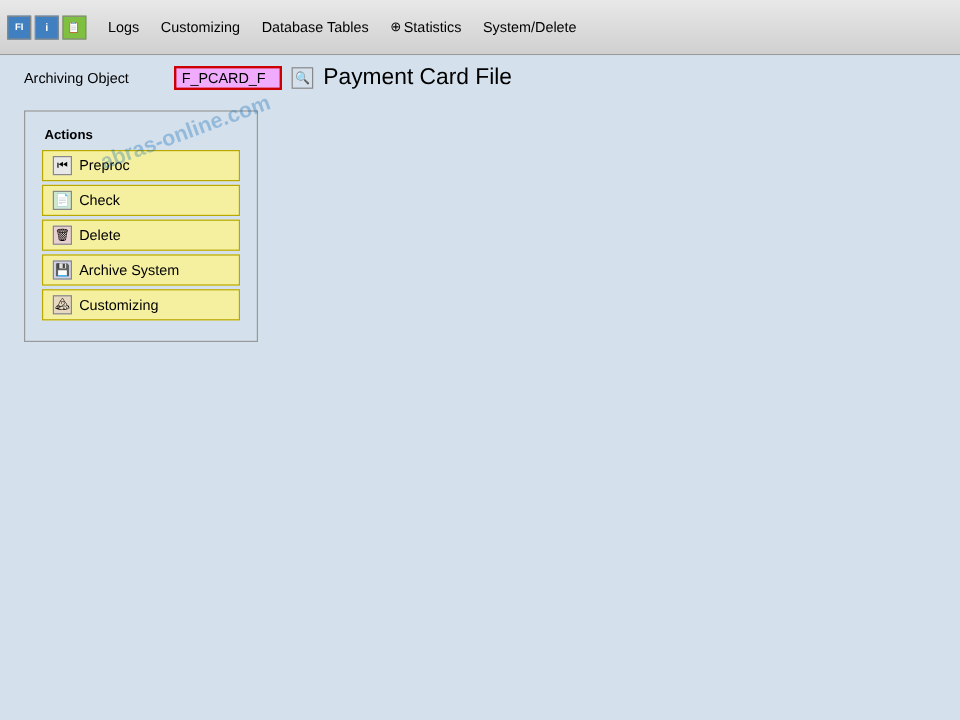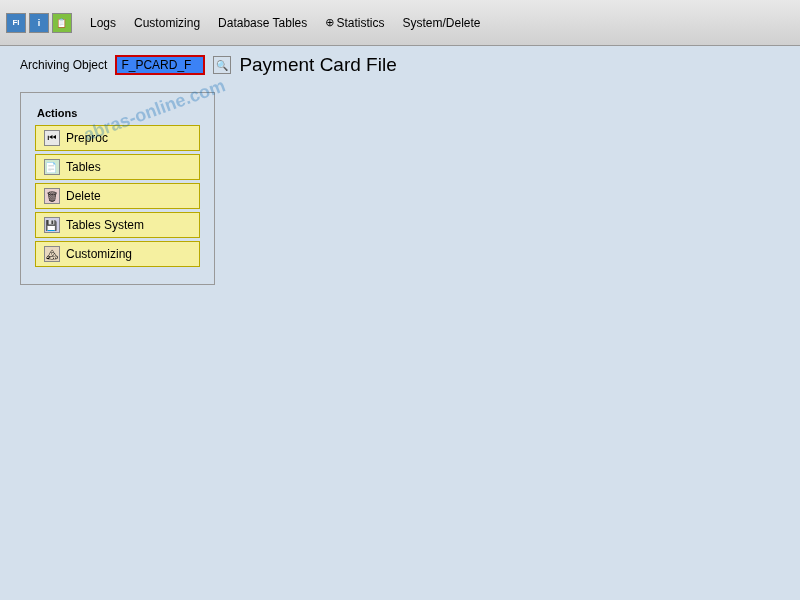--- a/index.html
+++ b/index.html
@@ -62,25 +62,26 @@
       display: flex;
       align-items: center;
       gap: 8px;
     }
     .archiving-label {
       font-size: 12px;
       color: #000;
     }
     .archiving-input {
       border: 2px solid #cc0000;
-      background: #3b82f6;
+      background: #f0abfc;
       padding: 2px 4px;
       font-size: 12px;
       width: 90px;
       height: 20px;
+      margin-left: 30px;
     }
     .search-icon-btn {
       width: 18px;
       height: 18px;
       background: #d4e0ec;
       border: 1px solid #888;
       cursor: pointer;
       display: flex;
       align-items: center;
       justify-content: center;
@@ -187,31 +188,31 @@
   <div class="actions-panel">
     <div class="actions-title">Actions</div>
 
     <button class="action-btn">
       <span class="action-icon icon-preproc">⏮</span>
       <span>Preproc</span>
     </button>
 
     <button class="action-btn">
       <span class="action-icon icon-write">📄</span>
-      <span>Tables</span>
+      <span>Check</span>
     </button>
 
     <button class="action-btn">
       <span class="action-icon icon-delete">🗑</span>
       <span>Delete</span>
     </button>
 
     <button class="action-btn">
       <span class="action-icon icon-archive">💾</span>
-      <span>Tables System</span>
+      <span>Archive System</span>
     </button>
 
     <button class="action-btn">
       <span class="action-icon icon-mgmt">🏔</span>
       <span>Customizing</span>
     </button>
   </div>
 </div>
 
 <div class="watermark">abras-online.com</div>

